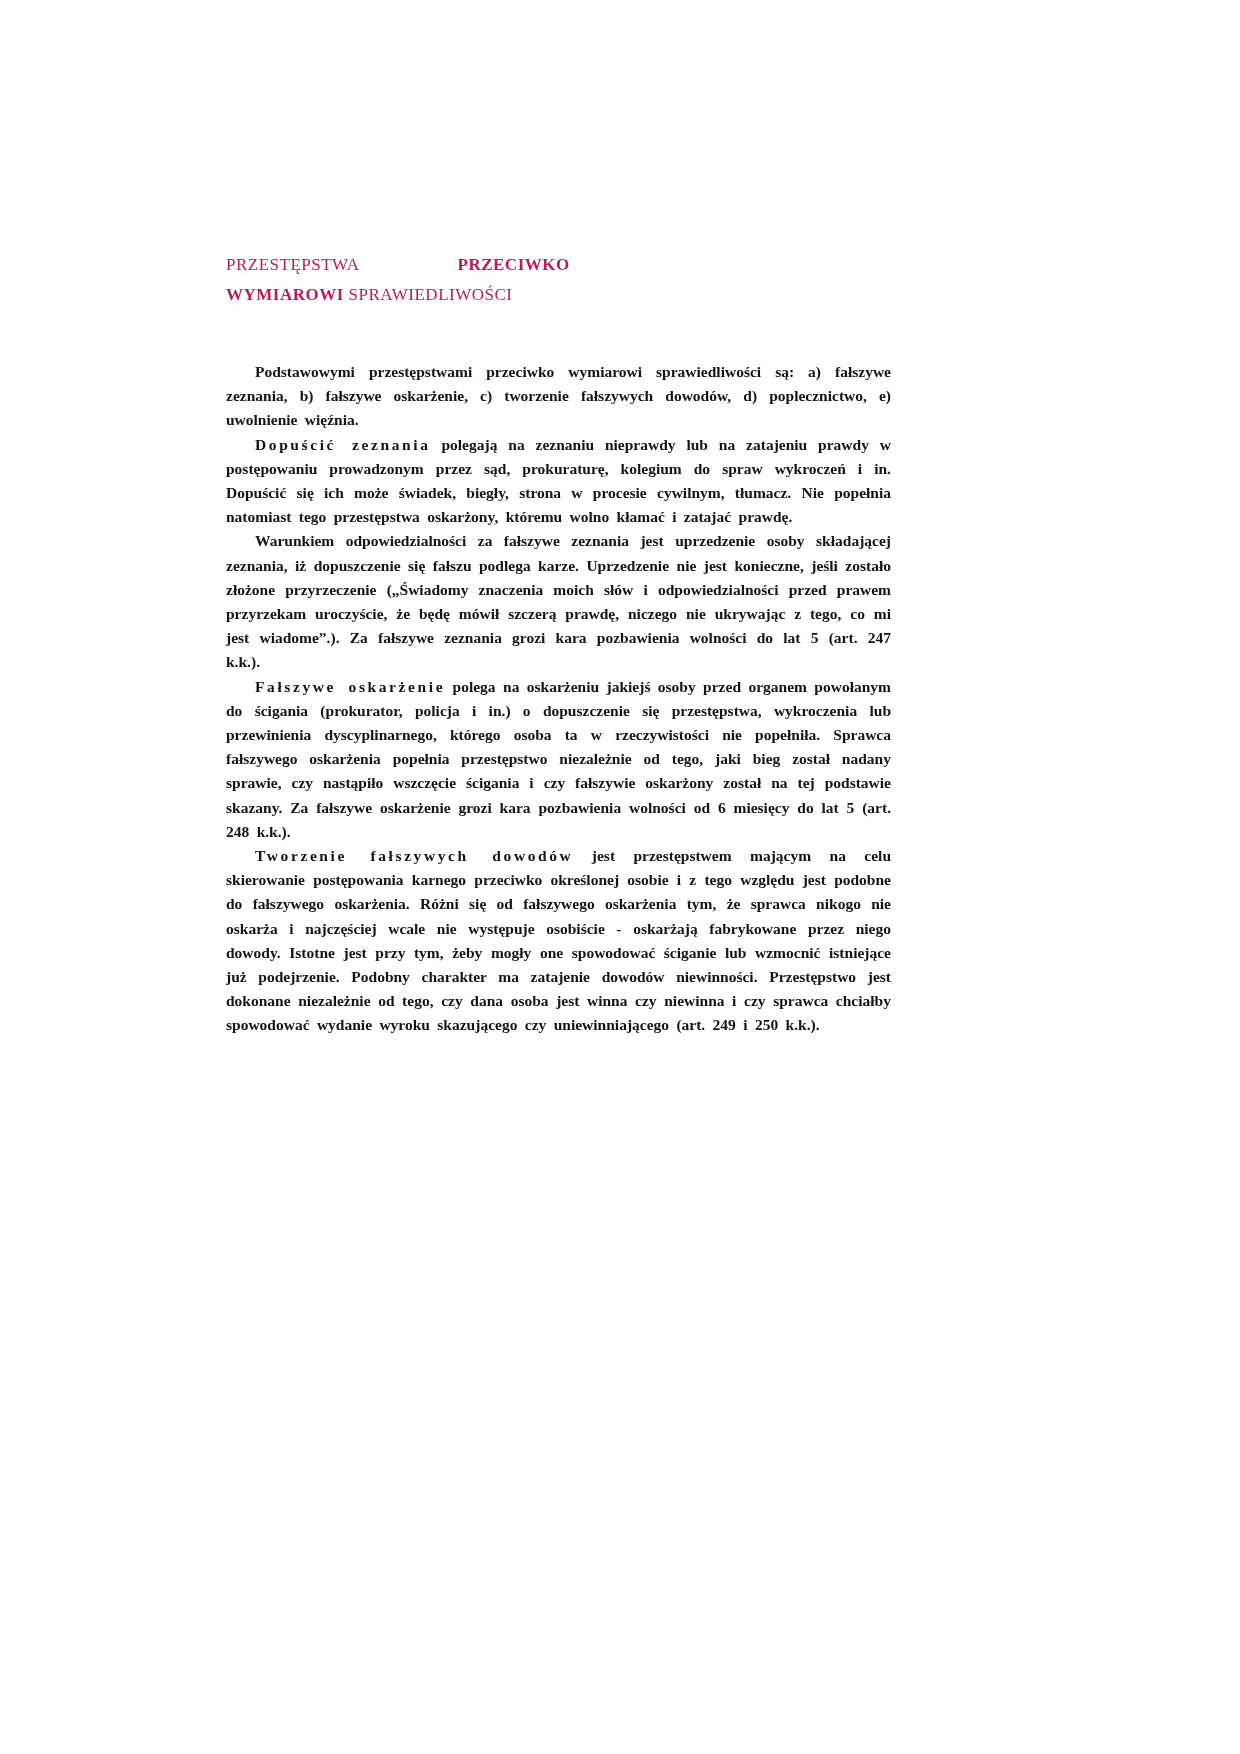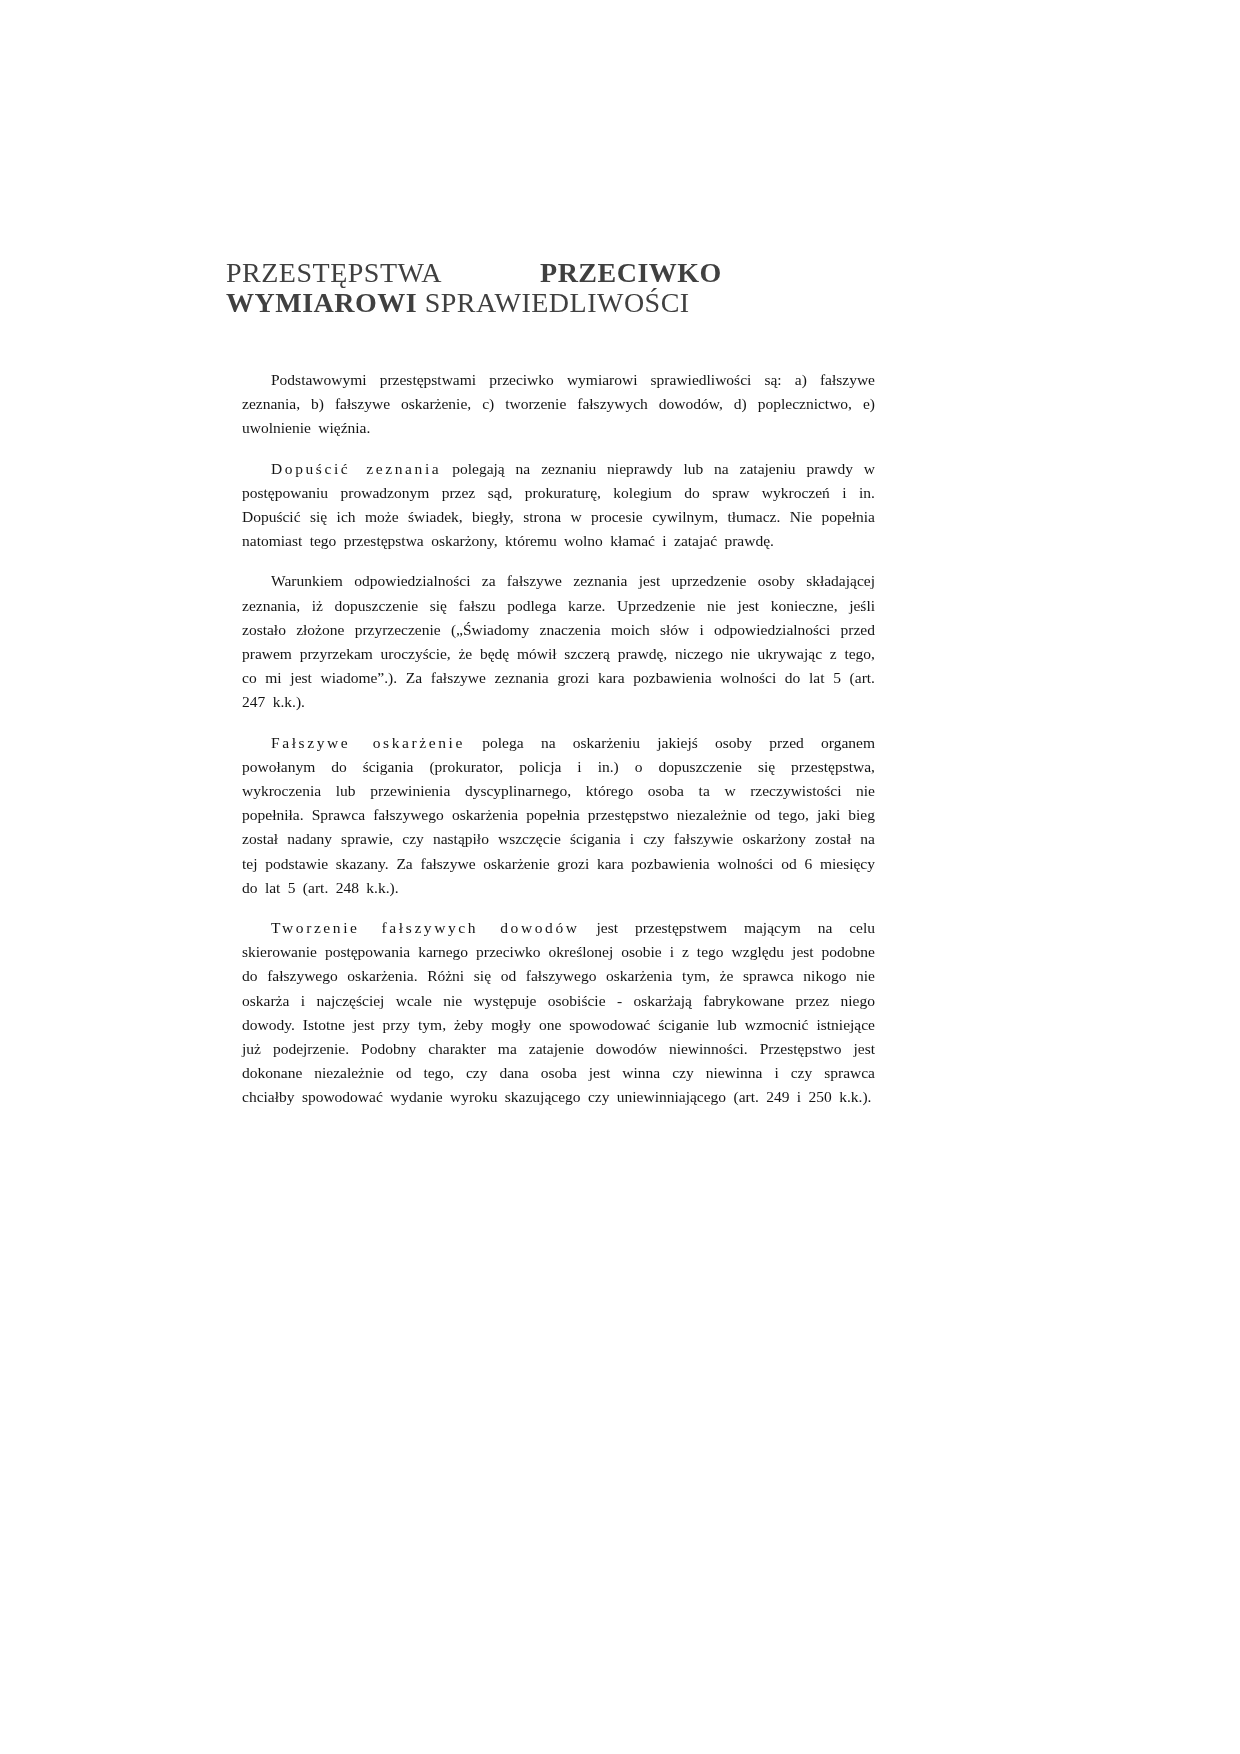--- a/index.html
+++ b/index.html
@@ -16,44 +16,45 @@
     font-family: "Liberation Serif", "DejaVu Serif", serif;
     color: #141414;
   }
   .content {
     position: absolute;
     left: 226px;
     top: 250px;
     width: 665px;
   }
   .doc-title {
-    margin: 8px 0 50px 0;
-    font-size: 28px;
+    margin: 0 0 50px 0;
+    font-size: 17px;
     line-height: 30px;
     font-weight: normal;
     letter-spacing: 0.5px;
-    color: #404040;
+    color: #be185d;
   }
   .doc-title .bold {
     font-weight: bold;
   }
   .title-gap {
     display: inline-block;
     width: 98px;
   }
   .body-text {
     font-size: 15.5px;
     line-height: 24.2px;
     text-align: justify;
     word-spacing: 3.5px;
   }
   .body-text p {
-    margin: 16px;
+    margin: 0;
     padding: 0;
     text-indent: 29px;
+    font-weight: bold;
   }
   .lead {
     letter-spacing: 2.6px;
     word-spacing: 6px;
   }
 </style>
 </head>
 <body>
 
 <div class="page">

